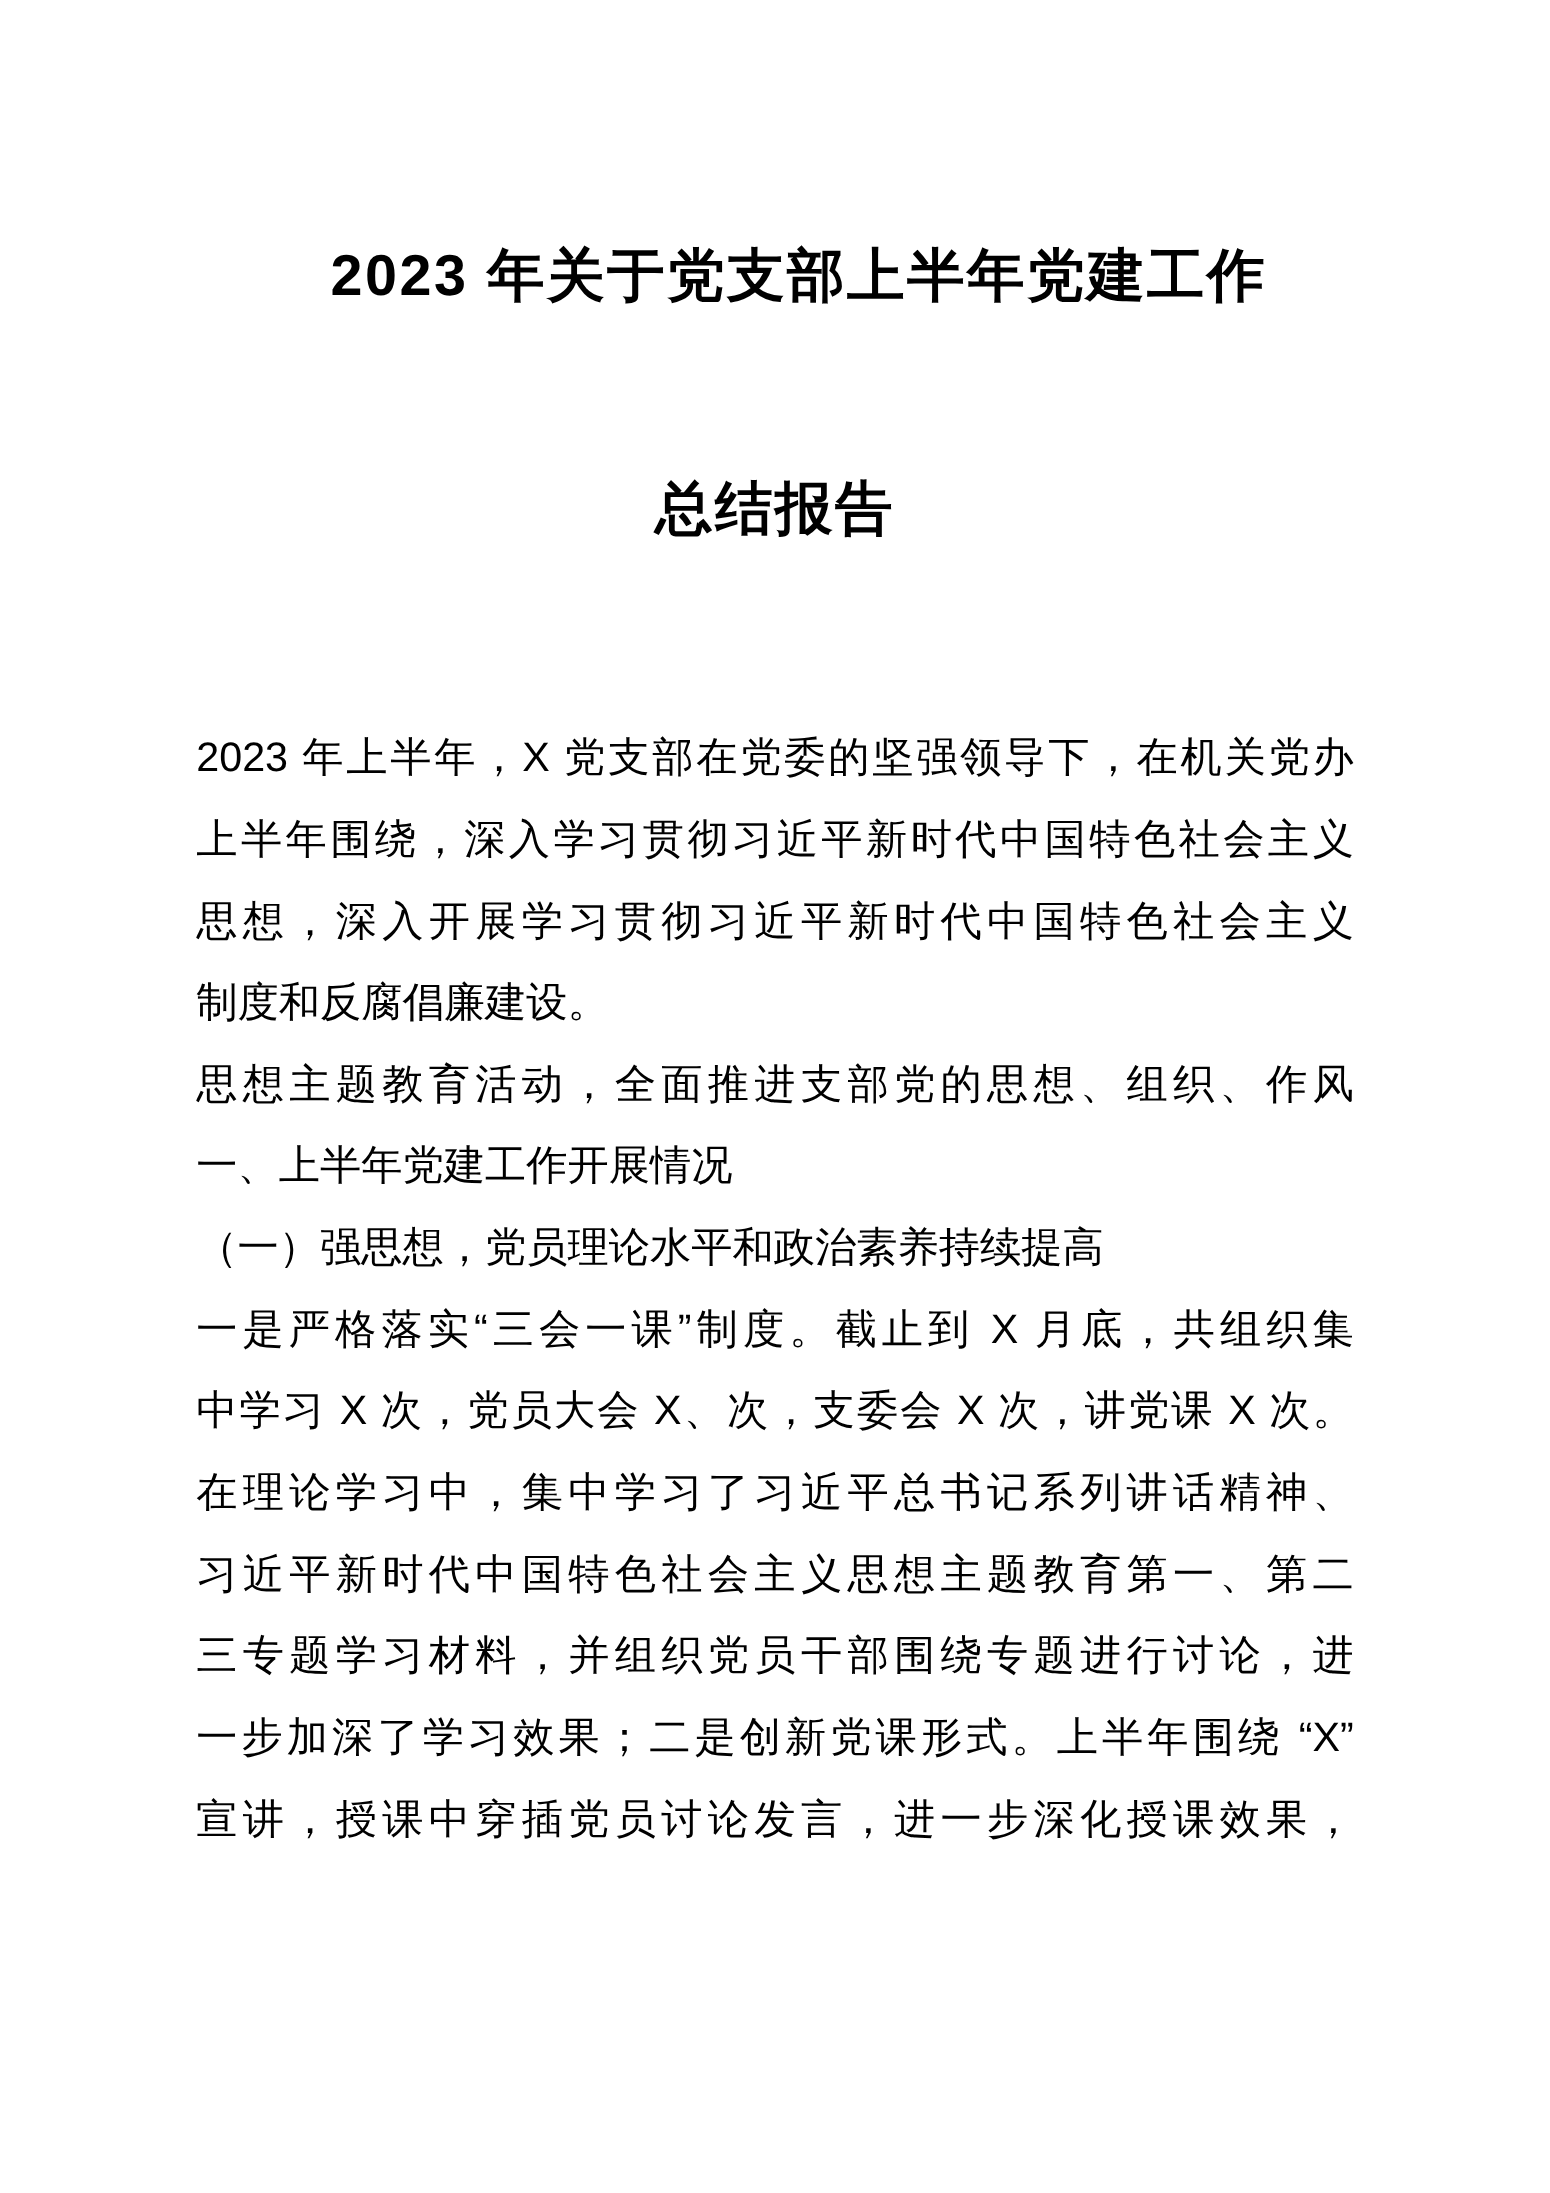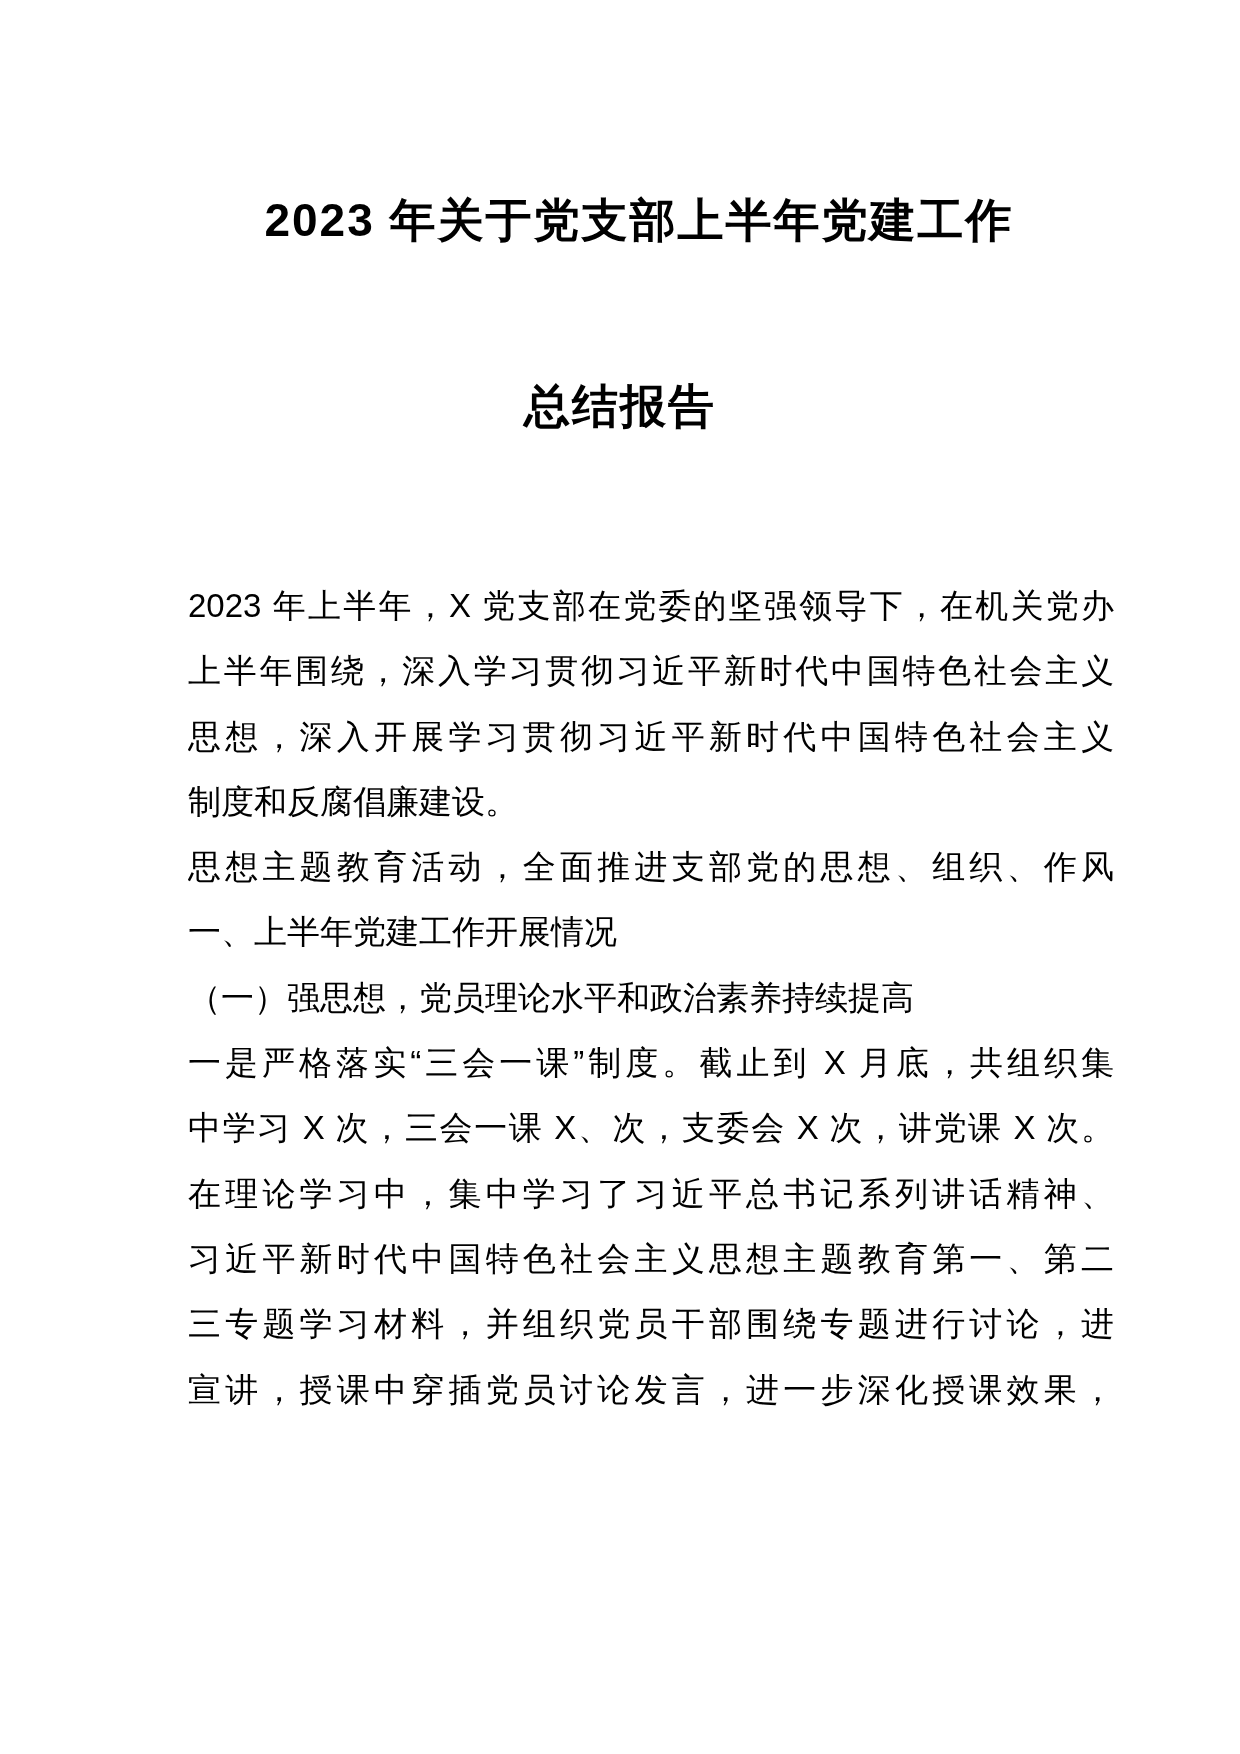--- a/index.html
+++ b/index.html
@@ -30,21 +30,20 @@
   }
   .title-1 { top: 190px; padding-left: 19px; }
   .title-2 { top: 376px; }
   .doc-body {
     position: absolute;
     left: 157px;
     top: 573px;
     width: 926px;
     font-size: 33px;
     font-weight: normal;
-    margin-left: 31px;
   }
   .body-line {
     height: 65.3px;
     line-height: 65.3px;
     text-align: justify;
     text-justify: inter-character;
     overflow: hidden;
   }
   .body-line.stretch {
     text-align-last: justify;
@@ -64,19 +63,20 @@
   <h1 class="doc-title title-2">总结报告</h1>
   <div class="doc-body" id="doc-body">
       <div class="body-line stretch">2023 年上半年，X 党支部在党委的坚强领导下，在机关党办</div>
       <div class="body-line stretch">上半年围绕，深入学习贯彻习近平新时代中国特色社会主义</div>
       <div class="body-line stretch">思想，深入开展学习贯彻习近平新时代中国特色社会主义</div>
       <div class="body-line">制度和反腐倡廉建设。</div>
       <div class="body-line stretch">思想主题教育活动，全面推进支部党的思想、组织、作风</div>
       <div class="body-line">一、上半年党建工作开展情况</div>
       <div class="body-line">（一）强思想，党员理论水平和政治素养持续提高</div>
       <div class="body-line stretch">一是严格落实“三会一课”制度。截止到 X 月底，共组织集</div>
-      <div class="body-line stretch">中学习 X 次，三会一课 X、次，支委会 X 次，讲党课 X 次。</div>
+      <div class="body-line stretch">中学习 X 次，党员大会 X、次，支委会 X 次，讲党课 X 次。</div>
       <div class="body-line stretch">在理论学习中，集中学习了习近平总书记系列讲话精神、</div>
       <div class="body-line stretch">习近平新时代中国特色社会主义思想主题教育第一、第二</div>
       <div class="body-line stretch">三专题学习材料，并组织党员干部围绕专题进行讨论，进</div>
+      <div class="body-line stretch">一步加深了学习效果；二是创新党课形式。上半年围绕 “X”</div>
       <div class="body-line stretch">宣讲，授课中穿插党员讨论发言，进一步深化授课效果，</div>
     </div>
 </div>
 
 </body></html>

